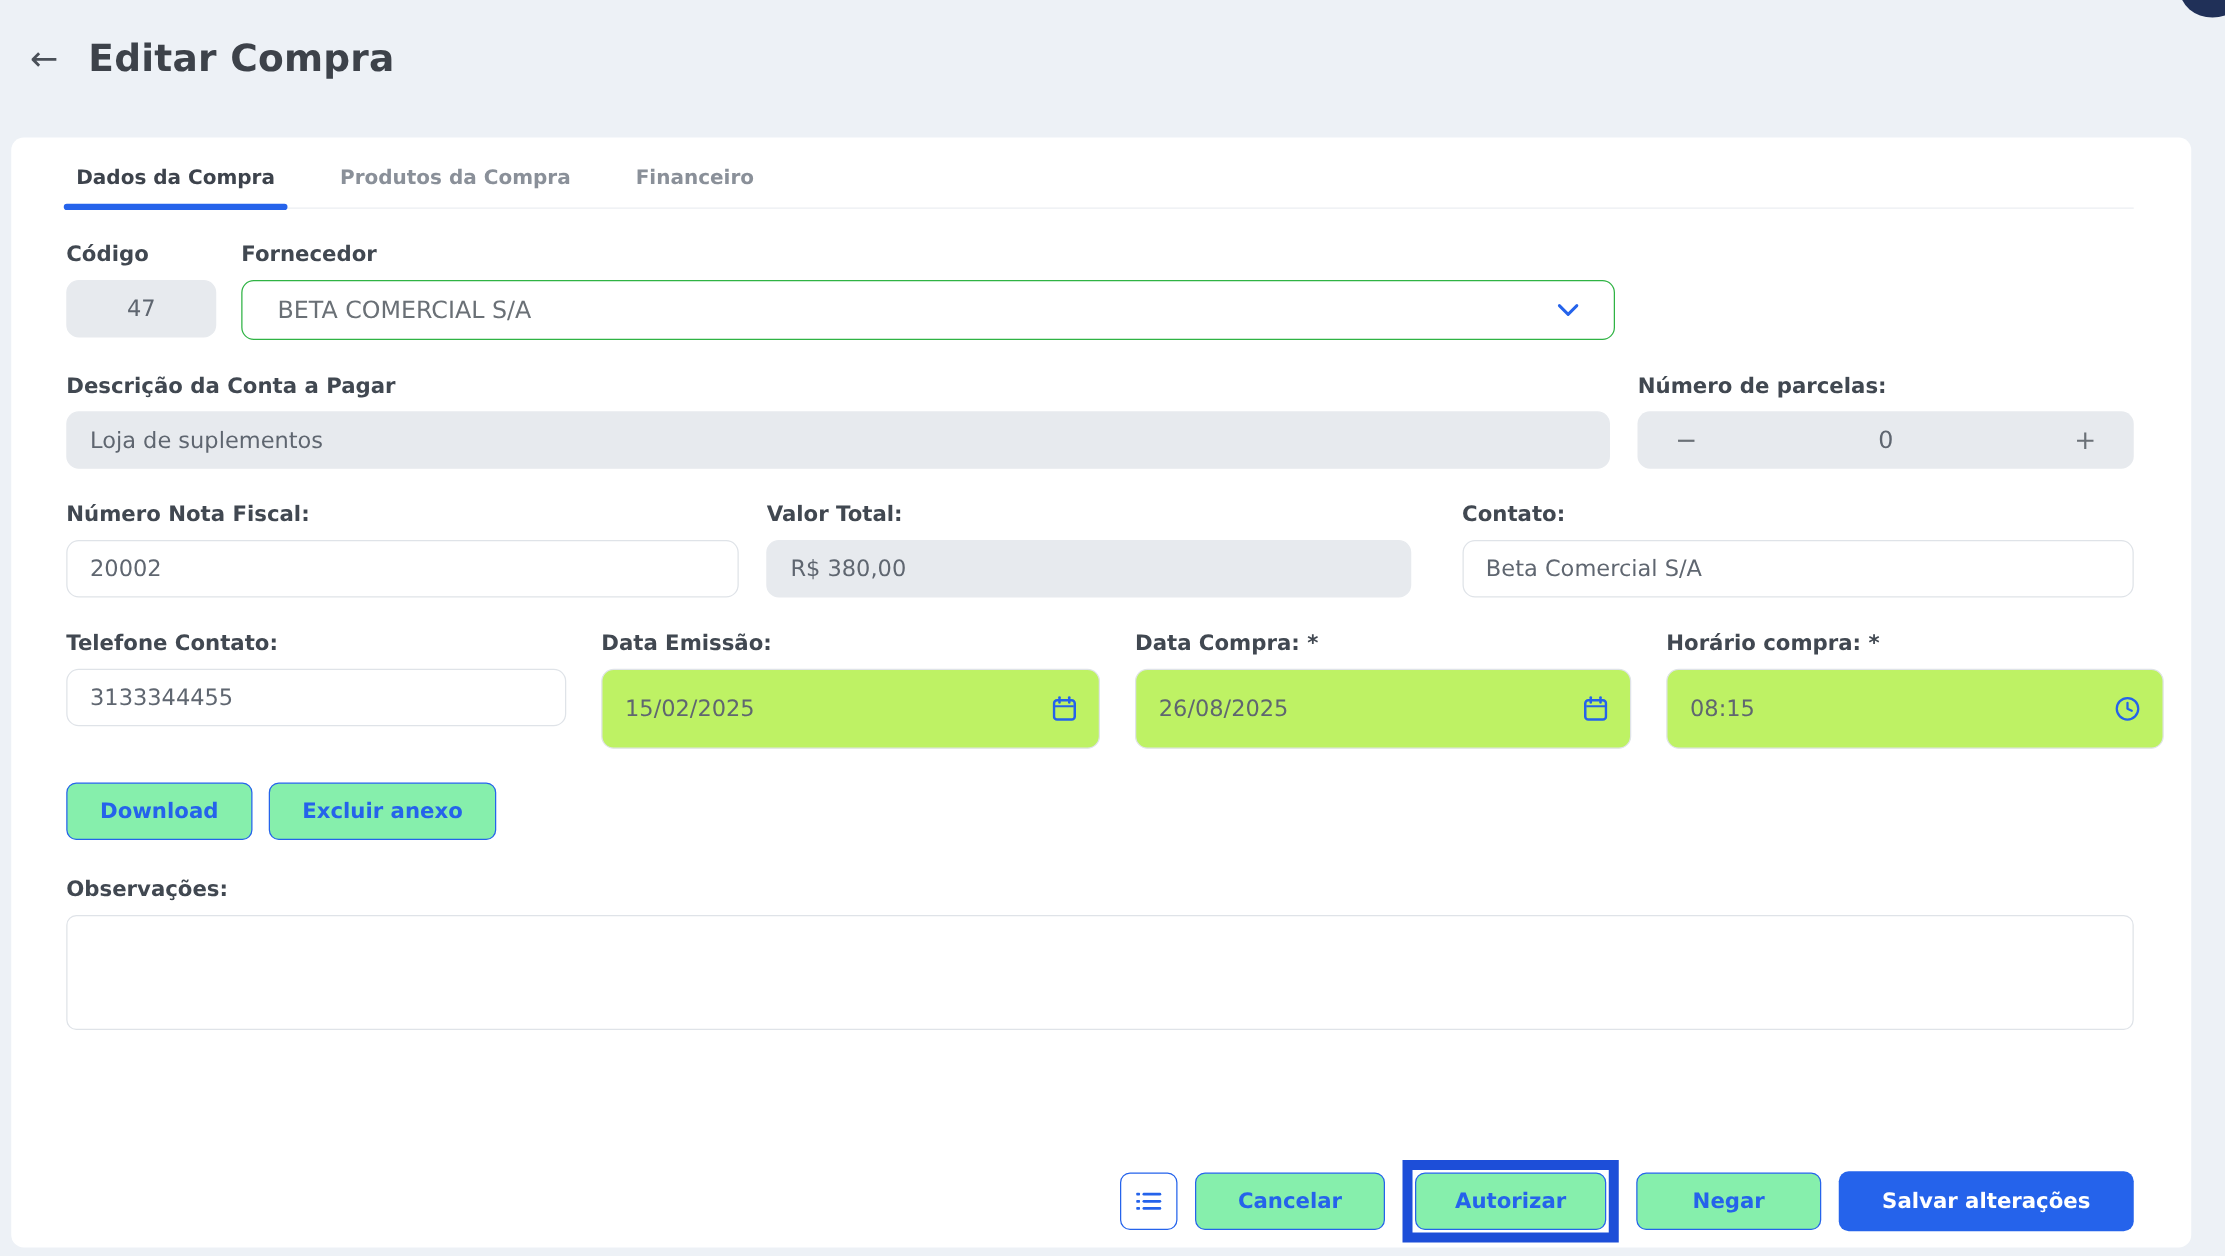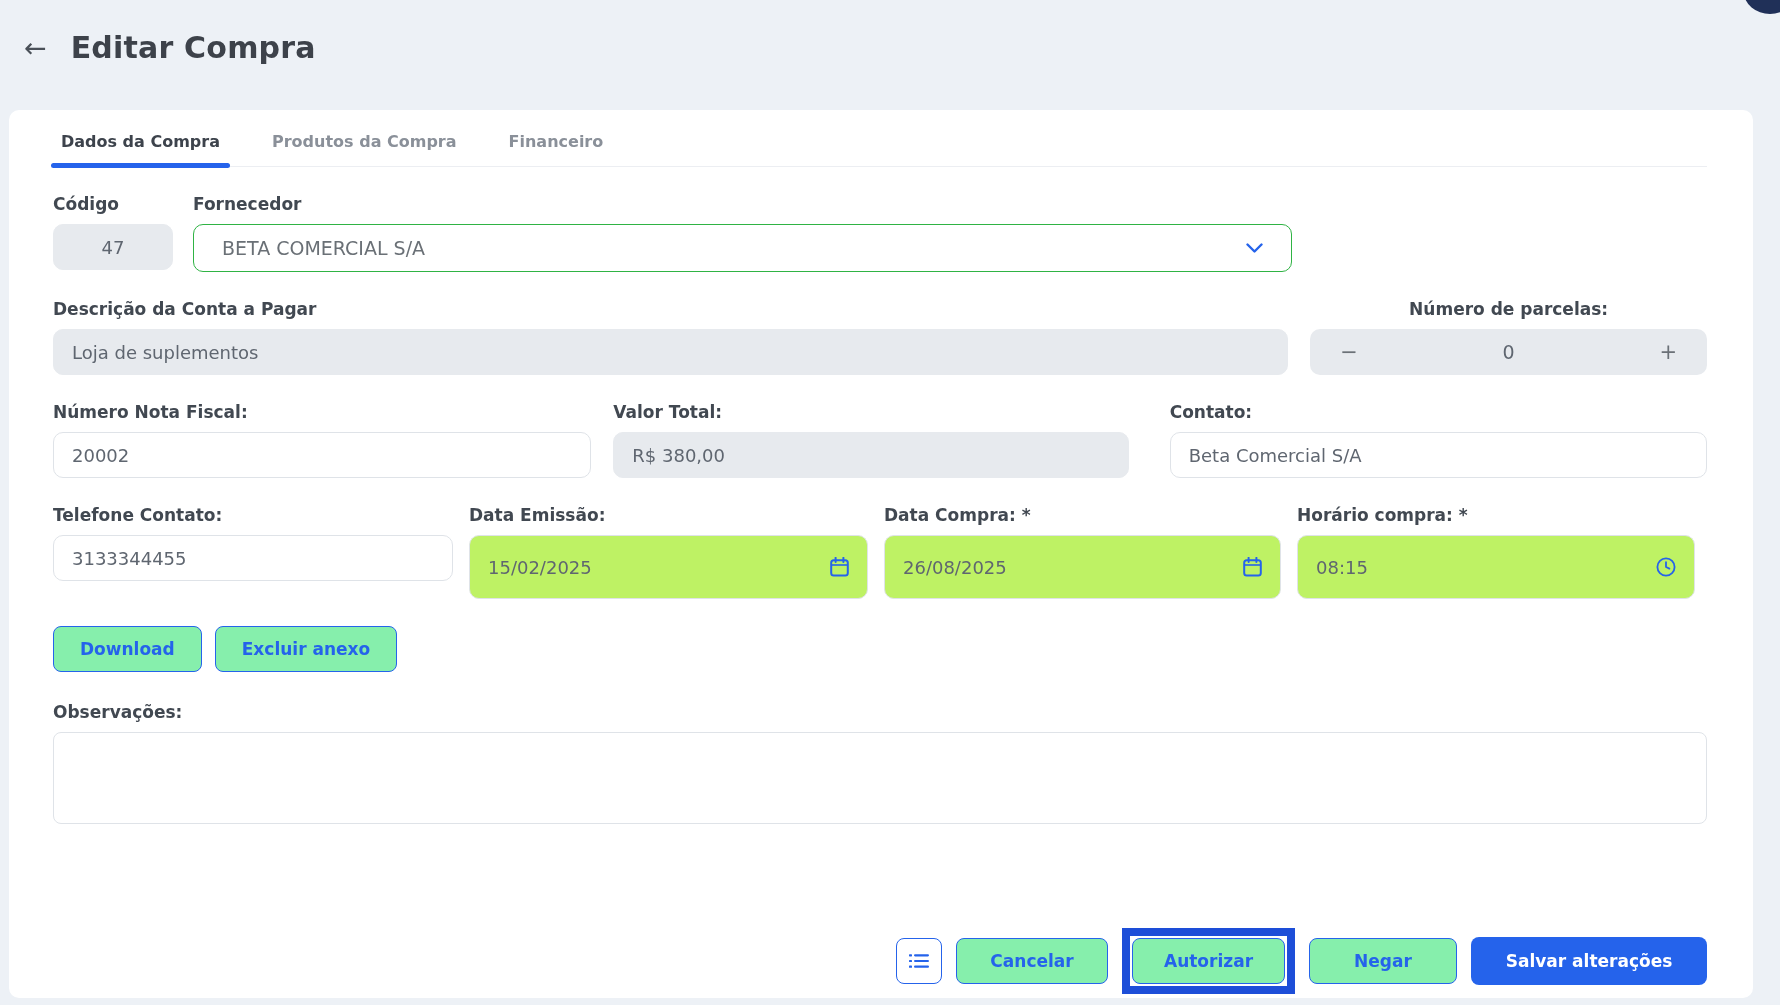--- a/index.html
+++ b/index.html
@@ -50,34 +50,34 @@
   
   .codigo-input { width: 120px; text-align: center; }
   .fornecedor-wrap { width: 1099px; margin-left: 20px; }
   .select-box {
     height: 48px; border: 1.5px solid #2fb344; border-radius: 10px;
     display: flex; align-items: center; justify-content: space-between;
     padding: 0 28px; font-size: 19px; color: #6a7076; cursor: pointer; background:#fff;
   }
   
   .descricao-wrap { width: 1239px; }
-  .parcelas-wrap { width: 398px; margin-left: 22px; text-align: center; }
+  .parcelas-wrap { width: 398px; margin-left: 22px; }
   .stepper {
     height: 46px; background: #e7eaee; border-radius: 10px;
     display: flex; align-items: center; justify-content: space-between;
     padding: 0 30px; font-size: 19px; color: #5f6670;
   }
   .stepper .step-btn { font-size: 21px; color: #6b7177; cursor: pointer; line-height: 1; }
   
   .col-nota { width: 540px; }
   .col-valor { width: 517px; margin-left: 22px; }
   .col-contato { width: 539px; margin-left: 41px; }
   .valor-input { text-align: left; }
   
-  .row4 { display: grid; grid-template-columns: 400px 399px 397px 398px; column-gap: 16px; margin-top: 27px; }
+  .row4 { display: grid; grid-template-columns: 400px 399px 397px 398px; column-gap: 28px; margin-top: 27px; }
   .icon-field {
     height: 64px; border: 1px solid #dfe3e8; border-radius: 10px; background: #bef264;
     display: flex; align-items: center; justify-content: space-between;
     padding: 0 18px; font-size: 18px; color: #5f6670; cursor: text;
   }
   
   .btn-outline {
     border: 1.5px solid #2563eb; color: #2563eb; background: #86efac;
     font-weight: bold; font-size: 17px; border-radius: 8px; height: 46px;
     padding: 0 26px; cursor: pointer;

